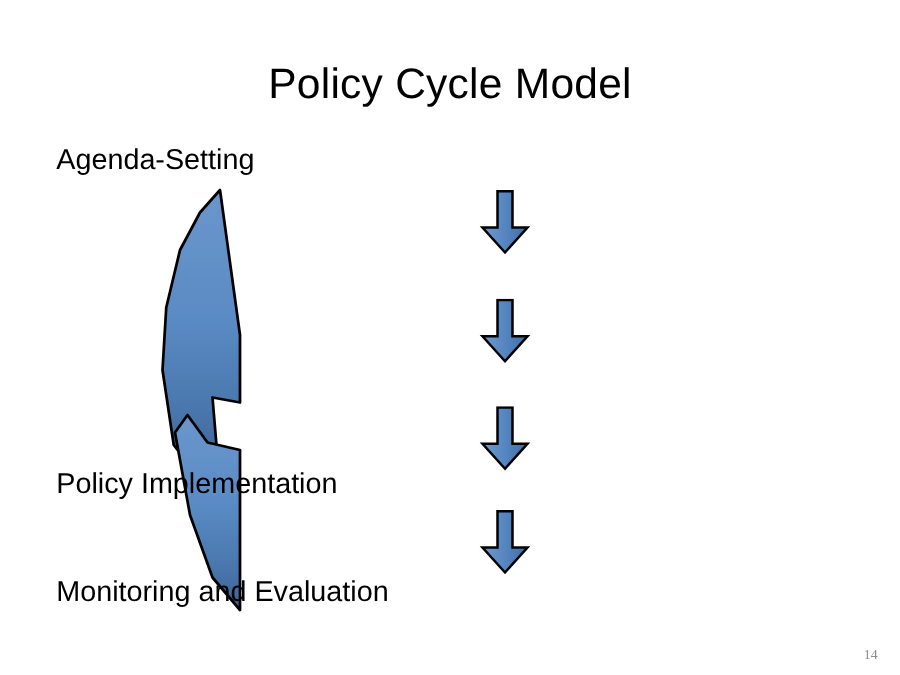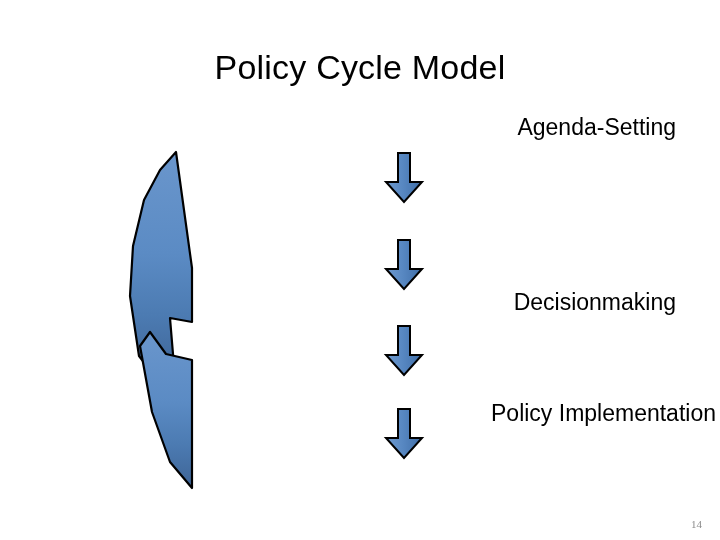--- a/index.html
+++ b/index.html
@@ -32,30 +32,30 @@
     color: #000000;
     letter-spacing: 0.2px;
     white-space: nowrap;
   }
 
   
   .stage-label {
     position: absolute;
     width: 631px;
     left: 0;
-    text-align: right;
+    text-align: left;
     font-size: 23px;
     font-weight: 400;
     color: #000000;
     white-space: nowrap;
   }
   .stage-label.s0 { top: 114px; }
   .stage-label.s1 { top: 203px; }
   .stage-label.s2 { top: 289px; }
-  .stage-label.s3 { top: 400px; padding-left: 40px; }
+  .stage-label.s3 { top: 373px; }
   .stage-label.s4 { top: 460px; }
 
   
   .stage-label span { position: relative; left: 45px; }
 
   
   .connector {
     position: absolute;
     width: 44px;
     height: 52px;
@@ -188,23 +188,20 @@
         <linearGradient id="arw1" x1="0" y1="0" x2="1" y2="0">
           <stop offset="0%" stop-color="#6E9ACF"></stop>
           <stop offset="45%" stop-color="#5888C2"></stop>
           <stop offset="100%" stop-color="#3F6EA8"></stop>
         </linearGradient>
       </defs>
       <path d="M 16 1 L 28 1 L 28 30 L 40 30 L 22 50 L 4 30 L 16 30 Z" fill="url(#arw1)" stroke="#000000" stroke-width="2" stroke-linejoin="miter"></path>
     </svg>
   </div>
 
-  <div class="stage-label s2">
-    <span>Decisionmaking</span>
-  </div>
 
   <div class="connector a2">
     <svg viewBox="0 0 44 52" xmlns="http://www.w3.org/2000/svg" aria-hidden="true">
       <defs>
         <linearGradient id="arw2" x1="0" y1="0" x2="1" y2="0">
           <stop offset="0%" stop-color="#6E9ACF"></stop>
           <stop offset="45%" stop-color="#5888C2"></stop>
           <stop offset="100%" stop-color="#3F6EA8"></stop>
         </linearGradient>
       </defs>
@@ -222,16 +219,19 @@
         <linearGradient id="arw3" x1="0" y1="0" x2="1" y2="0">
           <stop offset="0%" stop-color="#6E9ACF"></stop>
           <stop offset="45%" stop-color="#5888C2"></stop>
           <stop offset="100%" stop-color="#3F6EA8"></stop>
         </linearGradient>
       </defs>
       <path d="M 16 1 L 28 1 L 28 30 L 40 30 L 22 50 L 4 30 L 16 30 Z" fill="url(#arw3)" stroke="#000000" stroke-width="2" stroke-linejoin="miter"></path>
     </svg>
   </div>
 
+  <div class="stage-label s4">
+    <span>Monitoring and Evaluation</span>
+  </div>
 
   <div id="page-number">14</div>
 
 </div>
 
 </body></html>

